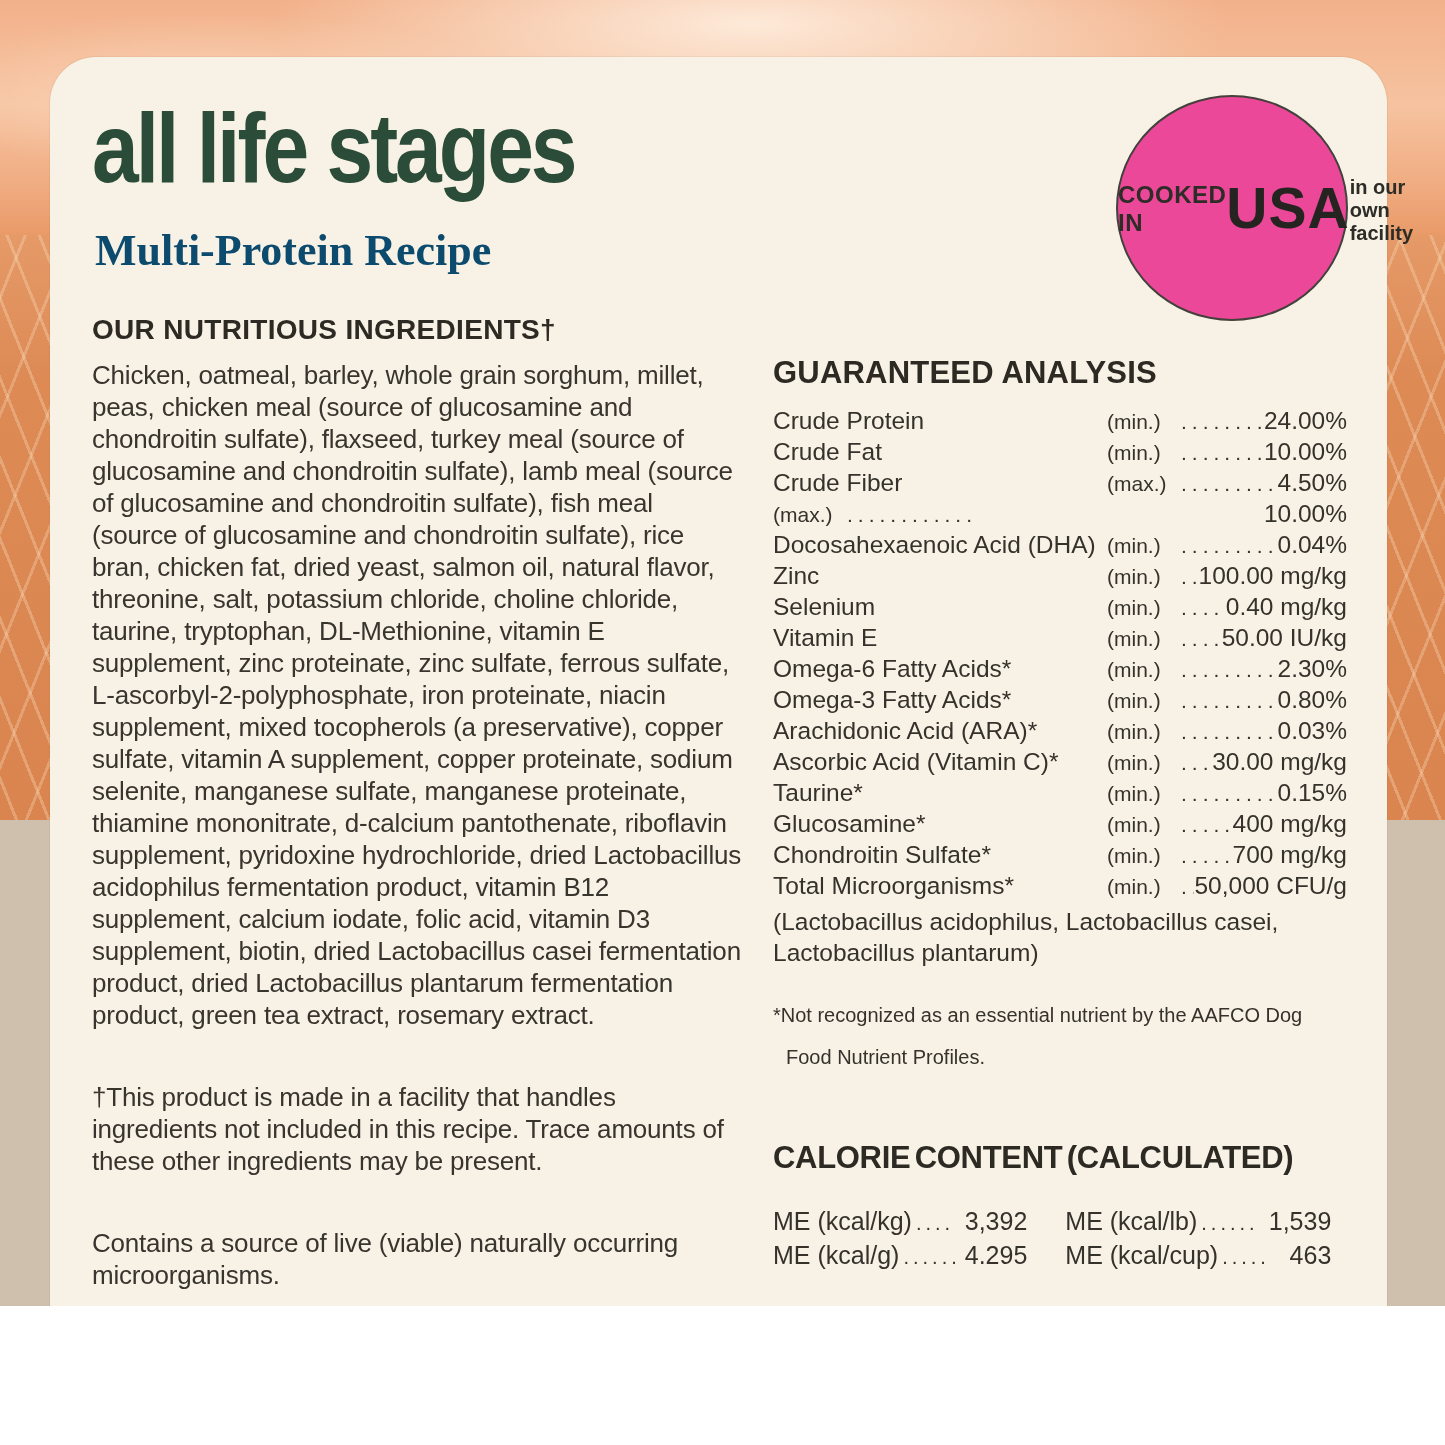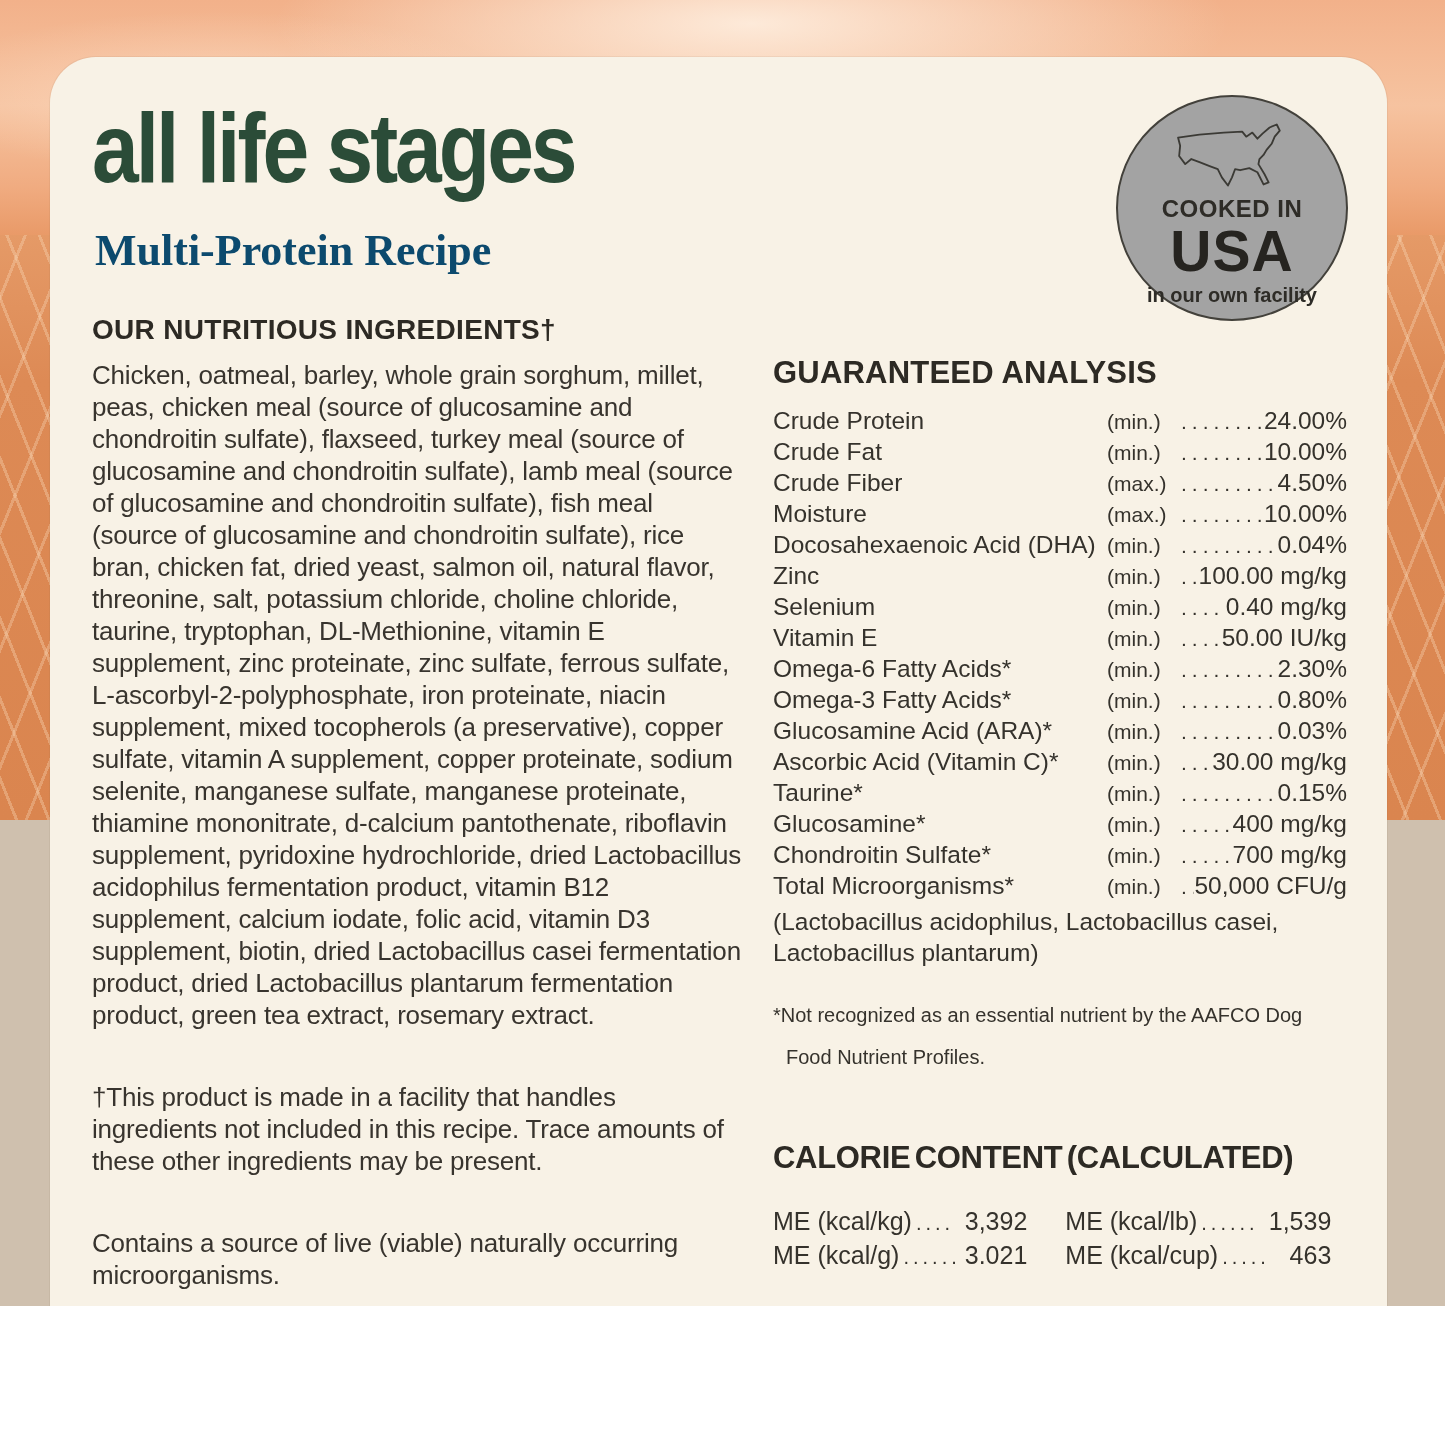--- a/index.html
+++ b/index.html
@@ -46,22 +46,22 @@
   .subtitle{
     position:absolute;left:45px;top:168px;margin:0;
     font-family:"Liberation Serif","DejaVu Serif",serif;
     font-size:44px;font-weight:bold;letter-spacing:0;
     color:#0c4a6e;white-space:nowrap;
   }
   
   .badge{
     position:absolute;left:1066px;top:38px;width:232px;height:226px;
     border:2px solid #43413b;border-radius:50%;
-    background:#a3a3a3;
-    display:flex;flex-direction:column;align-items:center;
+    background:#ec4899;
+    display:flex;flex-direction:row;align-items:center;
     box-sizing:border-box;
   }
   .badge svg{margin-top:24px;display:block;}
   .badge-top{font-size:24px;font-weight:bold;color:#2e2c27;letter-spacing:.5px;margin-top:2px;}
   .badge-mid{font-size:57px;font-weight:bold;color:#262420;letter-spacing:1px;line-height:1;margin-top:0px;}
   .badge-bot{font-size:20px;font-weight:bold;color:#2e2c27;margin-top:4px;}
   
   .left-col{position:absolute;left:42px;top:256px;width:652px;color:#38342e;}
   .ing-heading{margin:0;font-size:28px;font-weight:bold;line-height:34px;color:#2d2a24;letter-spacing:.3px;}
   .ing-body{margin:12px 0 0 0;font-size:26px;line-height:32px;letter-spacing:-0.2px;}
@@ -132,21 +132,20 @@
             <span class="ga-dots">.............</span>
             <span class="ga-value">10.00%</span>
         </div>
         <div class="ga-row">
           <span class="ga-label">Crude Fiber</span>
             <span class="ga-qual">(max.)</span>
             <span class="ga-dots">............</span>
             <span class="ga-value">4.50%</span>
         </div>
         <div class="ga-row">
-          <span class="ga-label">Moisture</span>
             <span class="ga-qual">(max.)</span>
             <span class="ga-dots">............</span>
             <span class="ga-value">10.00%</span>
         </div>
         <div class="ga-row">
           <span class="ga-label">Docosahexaenoic Acid (DHA)</span>
             <span class="ga-qual">(min.)</span>
             <span class="ga-dots">...........</span>
             <span class="ga-value">0.04%</span>
         </div>
@@ -174,21 +173,21 @@
             <span class="ga-dots">............</span>
             <span class="ga-value">2.30%</span>
         </div>
         <div class="ga-row">
           <span class="ga-label">Omega-3 Fatty Acids*</span>
             <span class="ga-qual">(min.)</span>
             <span class="ga-dots">............</span>
             <span class="ga-value">0.80%</span>
         </div>
         <div class="ga-row">
-          <span class="ga-label">Glucosamine Acid (ARA)*</span>
+          <span class="ga-label">Arachidonic Acid (ARA)*</span>
             <span class="ga-qual">(min.)</span>
             <span class="ga-dots">............</span>
             <span class="ga-value">0.03%</span>
         </div>
         <div class="ga-row">
           <span class="ga-label">Ascorbic Acid (Vitamin C)*</span>
             <span class="ga-qual">(min.)</span>
             <span class="ga-dots">......</span>
             <span class="ga-value">30.00 mg/kg</span>
         </div>
@@ -225,21 +224,21 @@
       <div class="cal-grid">
         <div class="cal-col c1">
           <div class="cal-row">
             <span class="cal-label">ME (kcal/kg)</span>
               <span class="cal-dots">....</span>
               <span class="cal-value">3,392</span>
           </div>
           <div class="cal-row">
             <span class="cal-label">ME (kcal/g)</span>
               <span class="cal-dots">......</span>
-              <span class="cal-value">3.021</span>
+              <span class="cal-value">4.295</span>
           </div>
         </div>
         <div class="cal-col c2">
           <div class="cal-row">
             <span class="cal-label">ME (kcal/lb)</span>
               <span class="cal-dots">......</span>
               <span class="cal-value">1,539</span>
           </div>
           <div class="cal-row">
             <span class="cal-label">ME (kcal/cup)</span>

